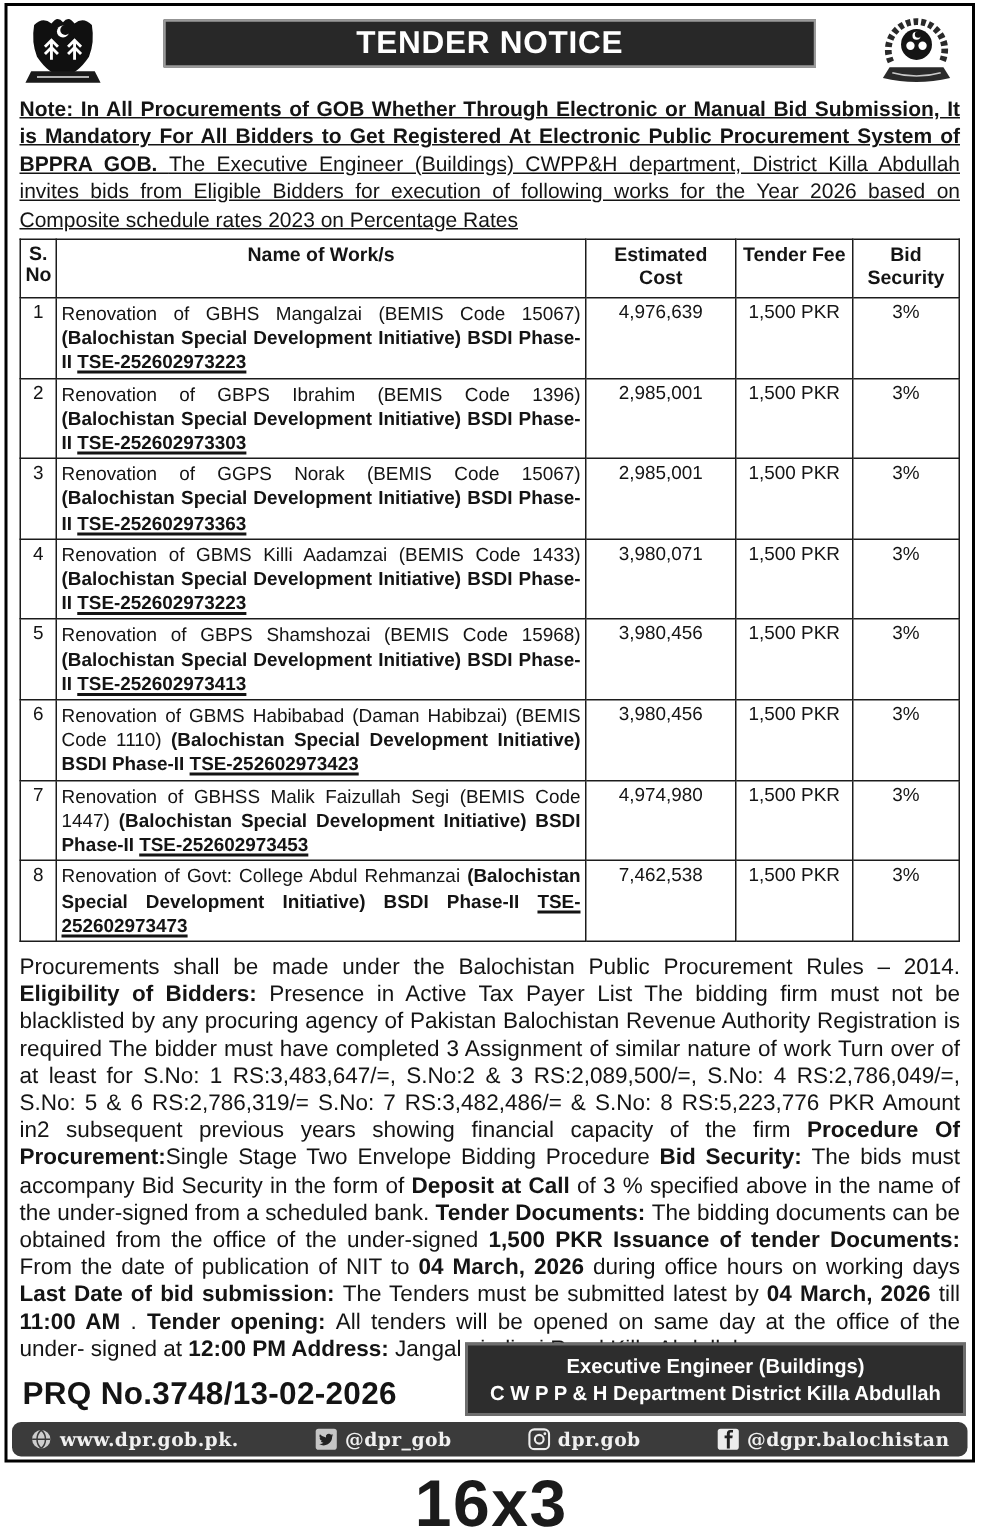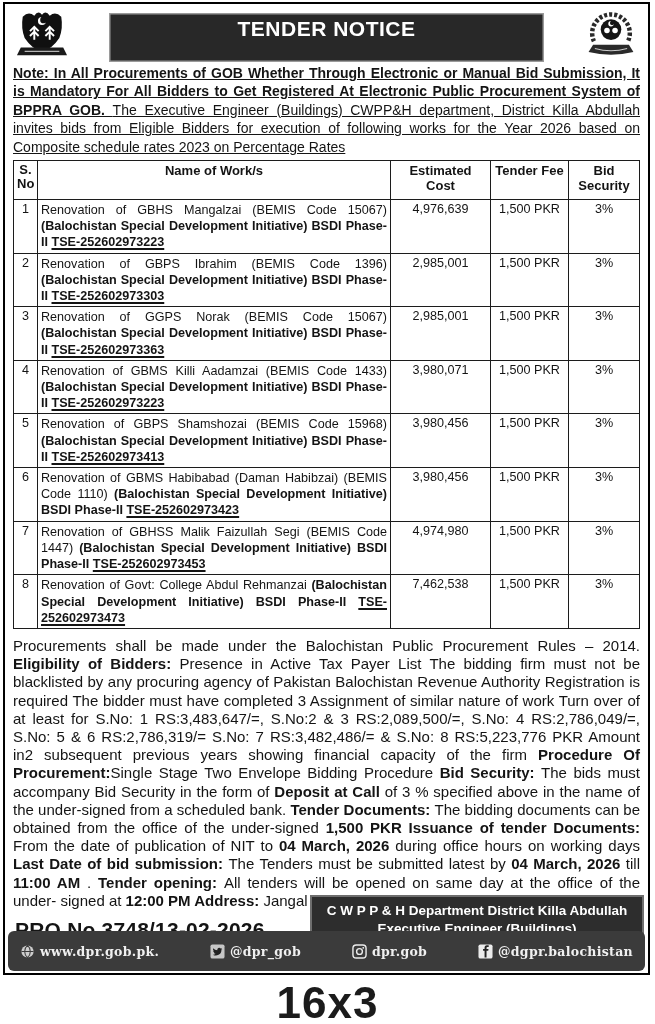--- a/index.html
+++ b/index.html
@@ -1,36 +1,36 @@
 <!DOCTYPE html>
 <html><head>
 <meta charset="utf-8">
 <style>
   html,body{margin:0;padding:0;background:#fff;}
   body{width:655px;height:1024px;position:relative;font-family:"Liberation Sans",sans-serif;color:#141414;overflow:hidden;}
   .ad{position:absolute;left:3px;top:2px;width:643px;height:969px;border:2.5px solid #000;background:#fff;overflow:hidden;}
   .header{display:flex;align-items:flex-start;padding:5px 8px 0 8px;}
   .emblem{width:58px;height:52px;flex:0 0 auto;}
-  .title-bar{flex:1;margin:4px 38px 0 38px;height:49px;background:#282828;color:#fff;font-weight:bold;font-size:21px;text-align:center;line-height:32px;letter-spacing:.5px;box-shadow:inset 0 0 0 1.5px #9a9a9a;}
+  .title-bar{flex:1;margin:4px 38px 0 38px;height:32px;background:#282828;color:#fff;font-weight:bold;font-size:21px;text-align:center;line-height:32px;letter-spacing:.5px;box-shadow:inset 0 0 0 1.5px #9a9a9a;}
   .note{margin:2px 8px 4px 8px;font-size:14px;line-height:18.4px;text-align:justify;text-decoration:underline;}
   .b{font-weight:bold;}
   .u{text-decoration:underline;text-decoration-thickness:1.6px;text-underline-offset:2px;margin-top:17px;}
   table.works{border-collapse:collapse;table-layout:fixed;margin:0 8px;width:627px;font-size:12.6px;}
   table.works th,table.works td{border:1.6px solid #1c1c1c;vertical-align:top;padding:2px 3px;}
   table.works th{font-size:13px;text-align:center;height:34px;}
   th.h-sno{white-space:pre-line;line-height:14px;text-align:left;padding-left:4px;}
   td.c-sno{text-align:center;padding-top:3px;}
   td.c-name{text-align:justify;line-height:16.2px;padding:2px 5px 4px 5px;}
   td.c-cost,td.c-fee,td.c-sec{text-align:center;padding-top:3px;}
   .terms{margin:8px 8px 0 8px;font-size:15px;line-height:18.2px;text-align:justify;}
   .contact{margin:1px 8px 0 8px;text-align:center;font-size:13.2px;}
   .bottom{position:absolute;left:6px;right:4px;bottom:29px;display:flex;justify-content:space-between;align-items:flex-end;}
   .prq{font-weight:bold;font-size:21px;padding:0 0 2px 4px;letter-spacing:.2px;}
   .sig{background:#2d2d2d;border:2px solid #6e6e6e;color:#fff;text-align:center;font-weight:bold;font-size:13.5px;line-height:17.5px;padding:5px 10px;width:310px;}
-  .footer-bar{position:absolute;left:3px;right:3px;bottom:2px;height:40px;background:#3b3b3b;border-radius:6px;display:flex;align-items:center;justify-content:space-between;padding:0 12px;color:#f0f0f0;font-family:"DejaVu Serif",serif;font-weight:bold;font-size:12.5px;letter-spacing:.3px;}
+  .footer-bar{position:absolute;left:3px;right:3px;bottom:2px;height:23px;background:#3b3b3b;border-radius:6px;display:flex;align-items:center;justify-content:space-between;padding:0 12px;color:#f0f0f0;font-family:"DejaVu Serif",serif;font-weight:bold;font-size:12.5px;letter-spacing:.3px;}
   .footer-item{display:flex;align-items:center;gap:5px;white-space:nowrap;}
   .footer-item svg{display:block;}
   .size-tag{position:absolute;left:0;right:0;top:978px;text-align:center;font-size:44px;font-weight:bold;letter-spacing:1px;color:#1b1b1b;}
 </style>
 </head>
 <body>
 
 <div class="ad">
 
   <div class="header">
@@ -135,22 +135,22 @@
         </tr>
       </tbody>
   </table>
 
   <p class="terms"><span>Procurements shall be made under the Balochistan Public Procurement Rules – 2014. </span><span class="b">Eligibility of Bidders: </span><span>Presence in Active Tax Payer List The bidding firm must not be blacklisted by any procuring agency of Pakistan Balochistan Revenue Authority Registration is required The bidder must have completed 3 Assignment of similar nature of work Turn over of at least for S.No: 1 RS:3,483,647/=, S.No:2 &amp; 3 RS:2,089,500/=, S.No: 4 RS:2,786,049/=, S.No: 5 &amp; 6 RS:2,786,319/= S.No: 7 RS:3,482,486/= &amp; S.No: 8 RS:5,223,776 PKR Amount in2 subsequent previous years showing financial capacity of the firm </span><span class="b">Procedure Of Procurement:</span><span>Single Stage Two Envelope Bidding Procedure </span><span class="b">Bid Security: </span><span>The bids must accompany Bid Security in the form of </span><span class="b">Deposit at Call</span><span> of 3 % specified above in the name of the under-signed from a scheduled bank. </span><span class="b">Tender Documents: </span><span>The bidding documents can be obtained from the office of the under-signed </span><span class="b">1,500 PKR Issuance of tender Documents: </span><span>From the date of publication of NIT to </span><span class="b">04 March, 2026</span><span> during office hours on working days </span><span class="b">Last Date of bid submission: </span><span>The Tenders must be submitted latest by </span><span class="b">04 March, 2026</span><span> till </span><span class="b">11:00 AM</span><span> . </span><span class="b">Tender opening: </span><span>All tenders will be opened on same day at the office of the under- signed at </span><span class="b">12:00 PM Address: </span><span>Jangal piralizai Road Killa Abdullah</span></p>
 
 
   <div class="bottom">
     <div class="prq">PRQ No.3748/13-02-2026</div>
     <div class="sig">
+      <div>Executive Engineer (Buildings)</div>
       <div>C W P P &amp; H Department District Killa Abdullah</div>
-      <div>Executive Engineer (Buildings)</div>
     </div>
   </div>
 
   <div class="footer-bar">
     <span class="footer-item">
       <svg width="15" height="15" viewBox="0 0 16 16">
         <circle cx="8" cy="8" r="6.5" fill="#cdcdcd"></circle>
         <path d="M1.5 8 h13 M8 1.5 a8.5 8.5 0 0 1 0 13 M8 1.5 a8.5 8.5 0 0 0 0 13" stroke="#3b3b3b" stroke-width="1.1" fill="none"></path>
       </svg>
       <span>www.dpr.gob.pk.</span>

